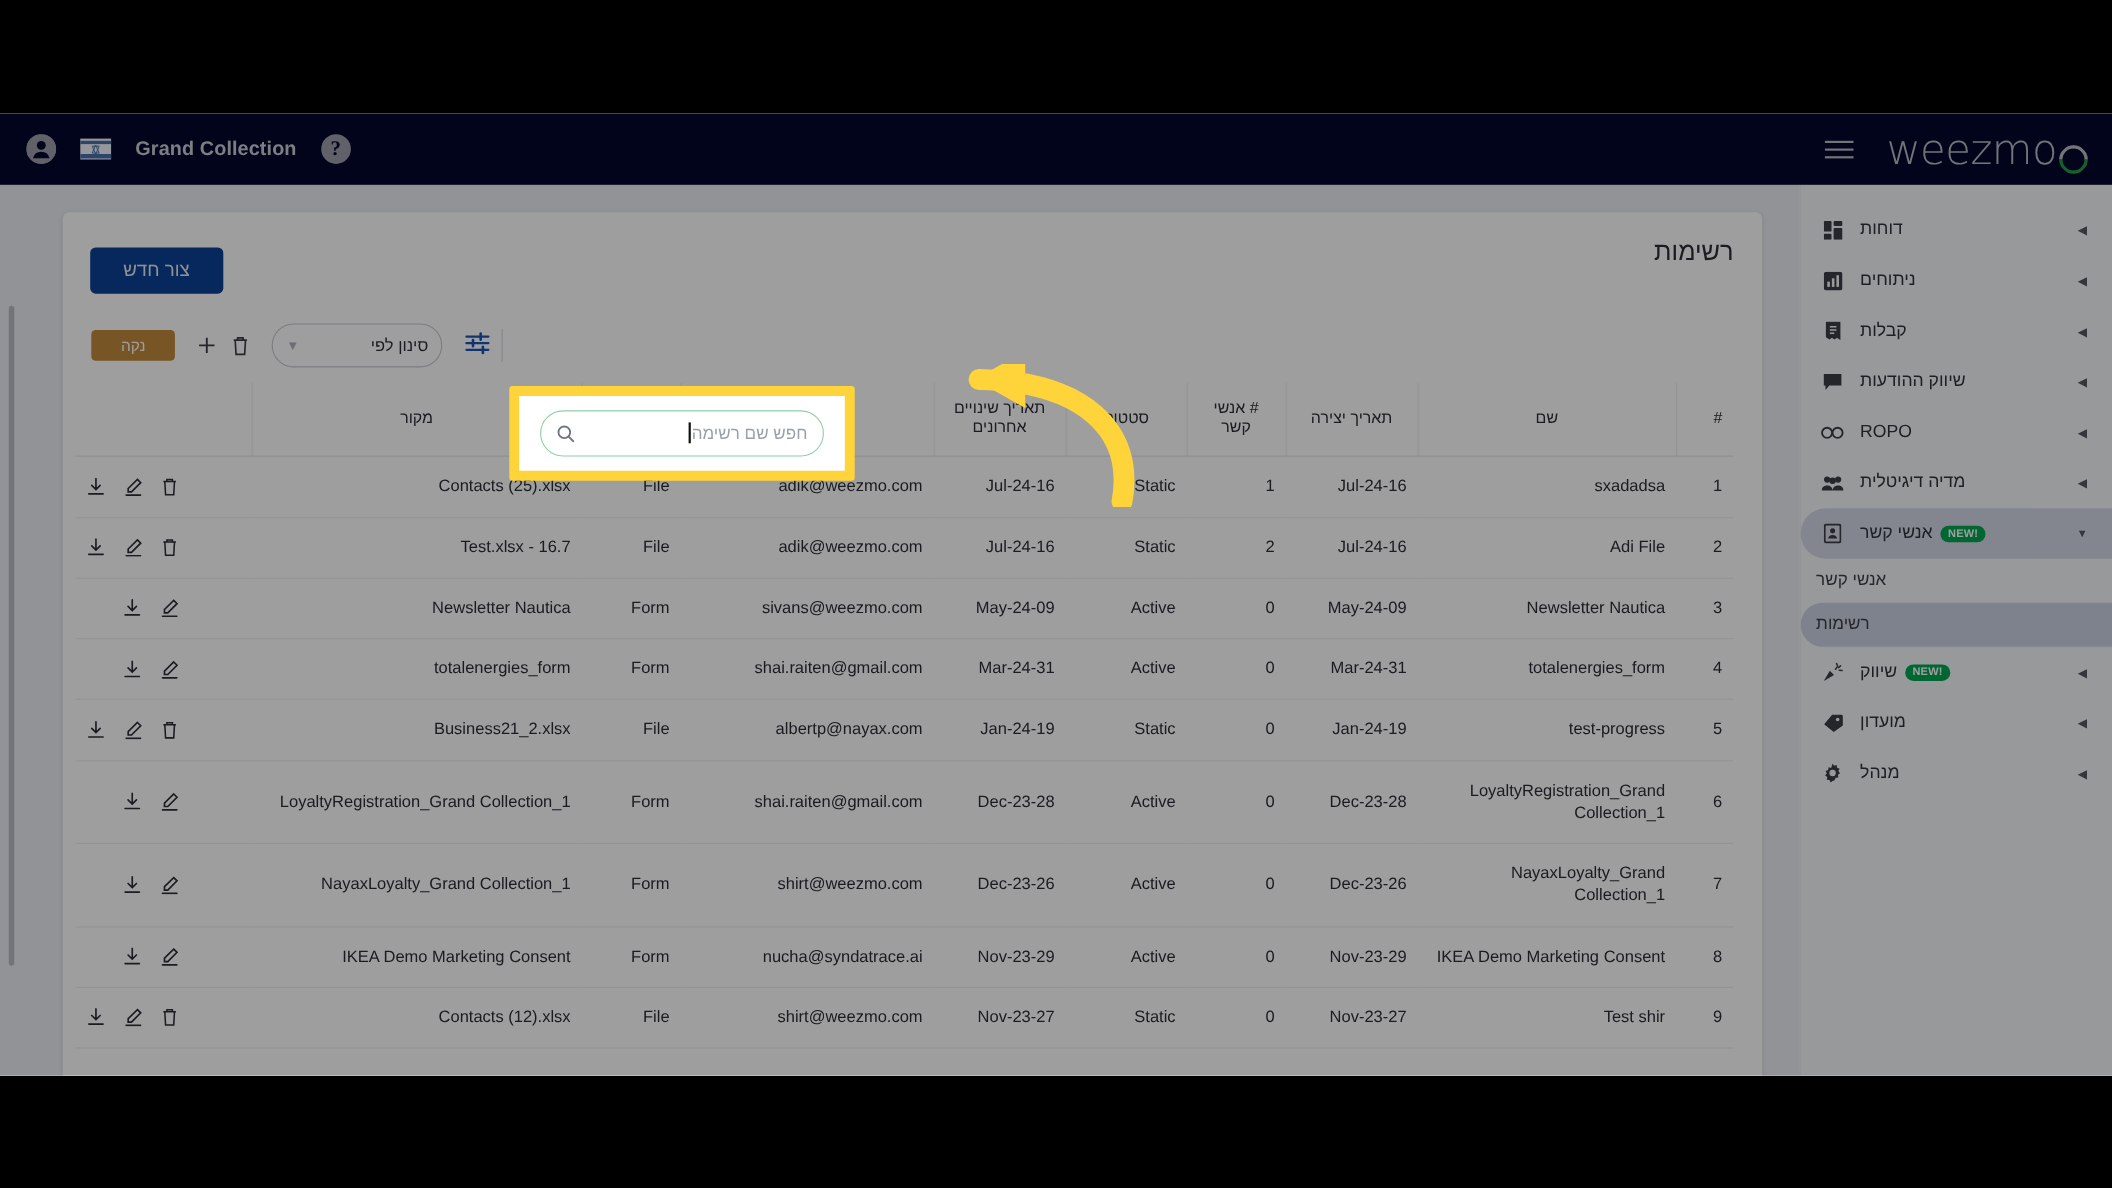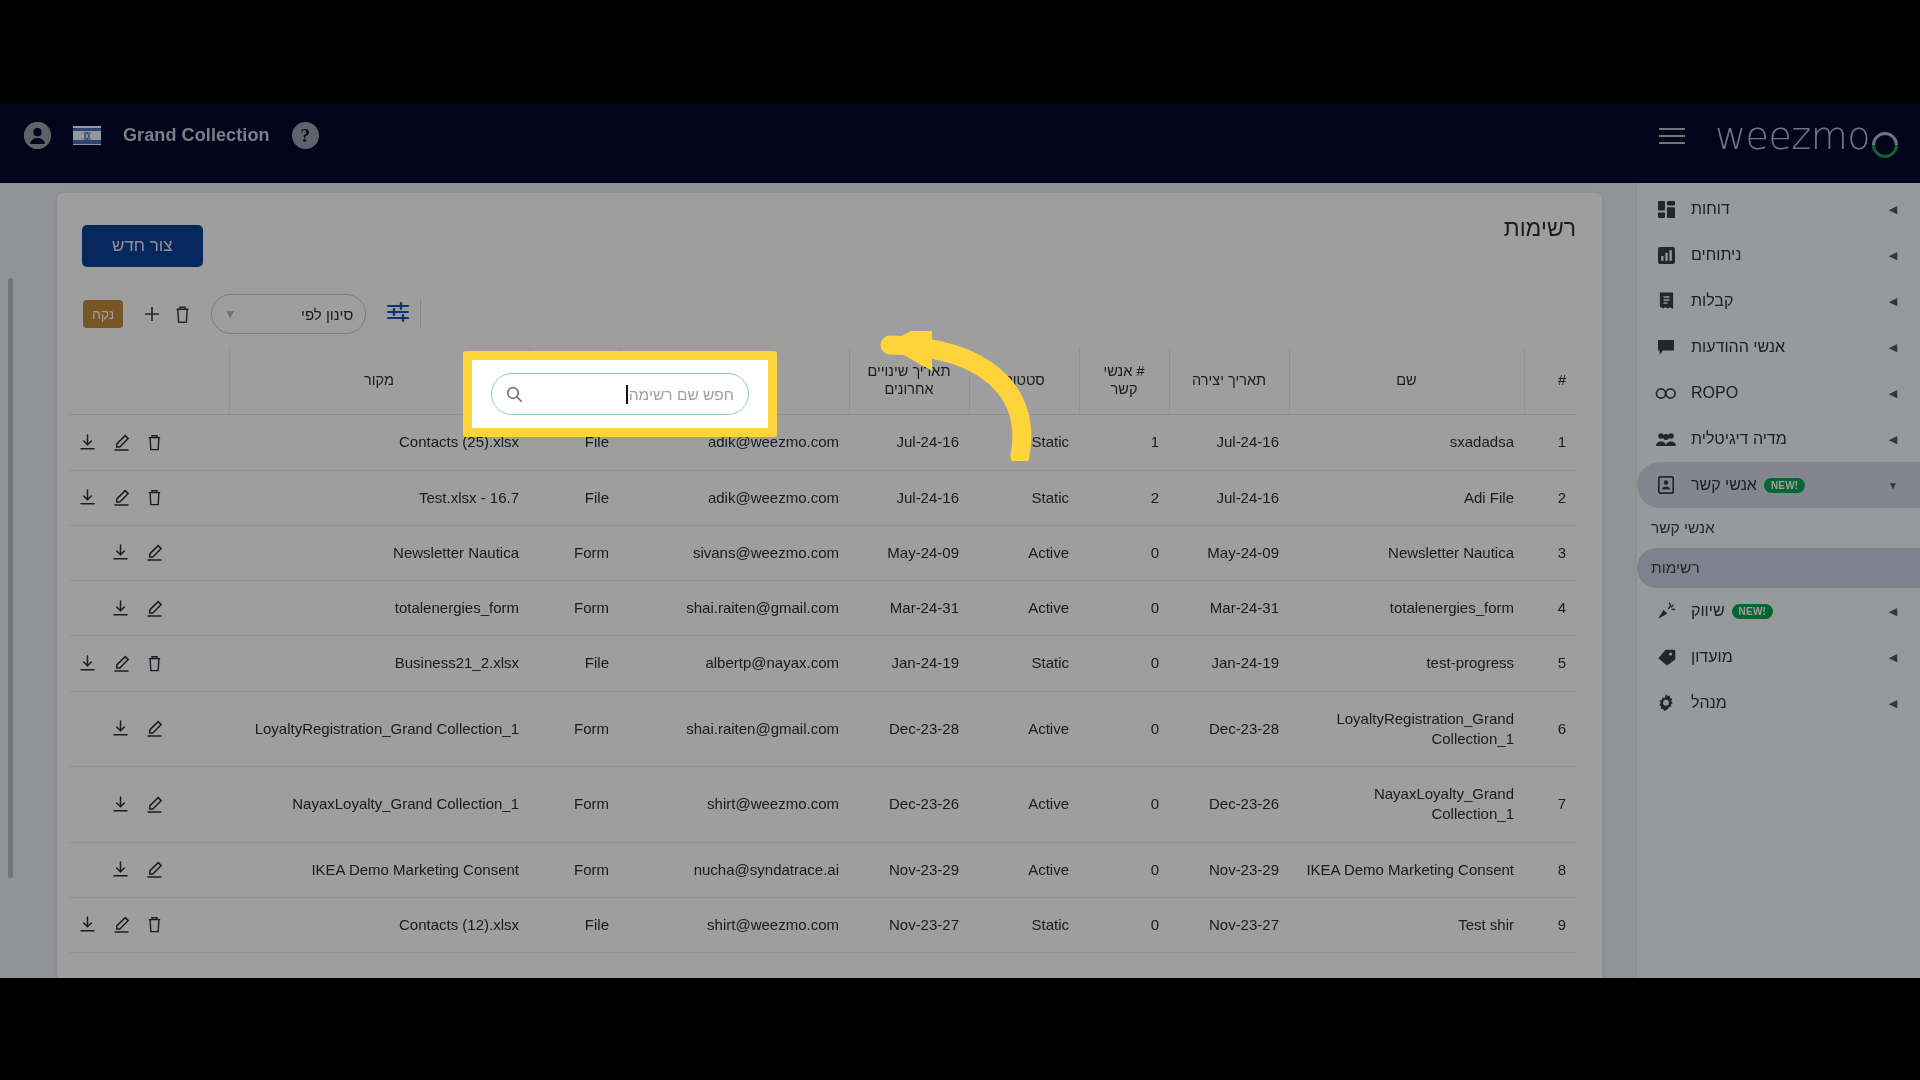--- a/index.html
+++ b/index.html
@@ -20,21 +20,21 @@
   }
   
   #dim {
     position:absolute; inset:0;
     background:rgba(0,0,0,0.38);
     z-index:60; pointer-events:none;
   }
 
   
   #topbar {
-    position:absolute; left:0; top:0; width:1920px; height:80px;
+    position:absolute; left:0; top:0; width:1920px; height:65px;
     background:#04082c;
     z-index:30;
   }
   #topbar .left {
     position:absolute; right:auto; left:0; top:0; height:65px;
     display:flex; align-items:center; gap:22px; padding-left:24px;
     direction:ltr;
   }
   .icon-circle {
     width:27px; height:27px; border-radius:50%;
@@ -144,21 +144,21 @@
     font-family:"Liberation Sans", sans-serif;
   }
 
   
   #toolbar {
     position:absolute; left:0; right:0; top:92px; height:58px;
     display:flex; align-items:center; direction:ltr; padding-left:26px;
   }
   #clear-chip {
     background:#c18a3d; color:#fff; font-size:14px; border-radius:4px;
-    padding:6px 9px; cursor:pointer; margin-right:14px;
+    padding:6px 27px; cursor:pointer; margin-right:14px;
   }
   .tb-icon {
     color:#3b3e46; cursor:pointer; display:flex; align-items:center;
     justify-content:center; width:30px; height:30px;
   }
   #filter-select {
     width:155px; height:40px; border:1px solid #c7cad3; border-radius:22px;
     display:flex; align-items:center; justify-content:space-between;
     padding:0 12px 0 12px; margin:0 14px; cursor:pointer; direction:rtl;
   }
@@ -310,21 +310,21 @@
         <svg width="17" height="18" viewBox="0 0 16 18" fill="none" stroke="#3b3e46" stroke-width="1.6">
             <path d="M2.2 1.4h11.6v14.2l-2.3-1.4-2.3 1.4-2.3-1.4-2.3 1.4-2.4-1.4z" fill="#3b3e46"></path>
             <path d="M5 5h6M5 8h6M5 11h4" stroke="#f6f7fb" stroke-width="1.3"></path>
           </svg>
       </span>
     </div>
 
     <div class="nav-item">
       <span class="caret">▶</span>
       <span class="nav-label">
-          <span>אנשי ההודעות</span>
+          <span>שיווק ההודעות</span>
         </span>
       <span class="nav-icon">
         <svg width="18" height="17" viewBox="0 0 18 17" fill="#3b3e46">
             <path d="M1 1h16v10.5H6L2.5 15.5V11.5H1z"></path>
           </svg>
       </span>
     </div>
 
     <div class="nav-item">
       <span class="caret">▶</span>

